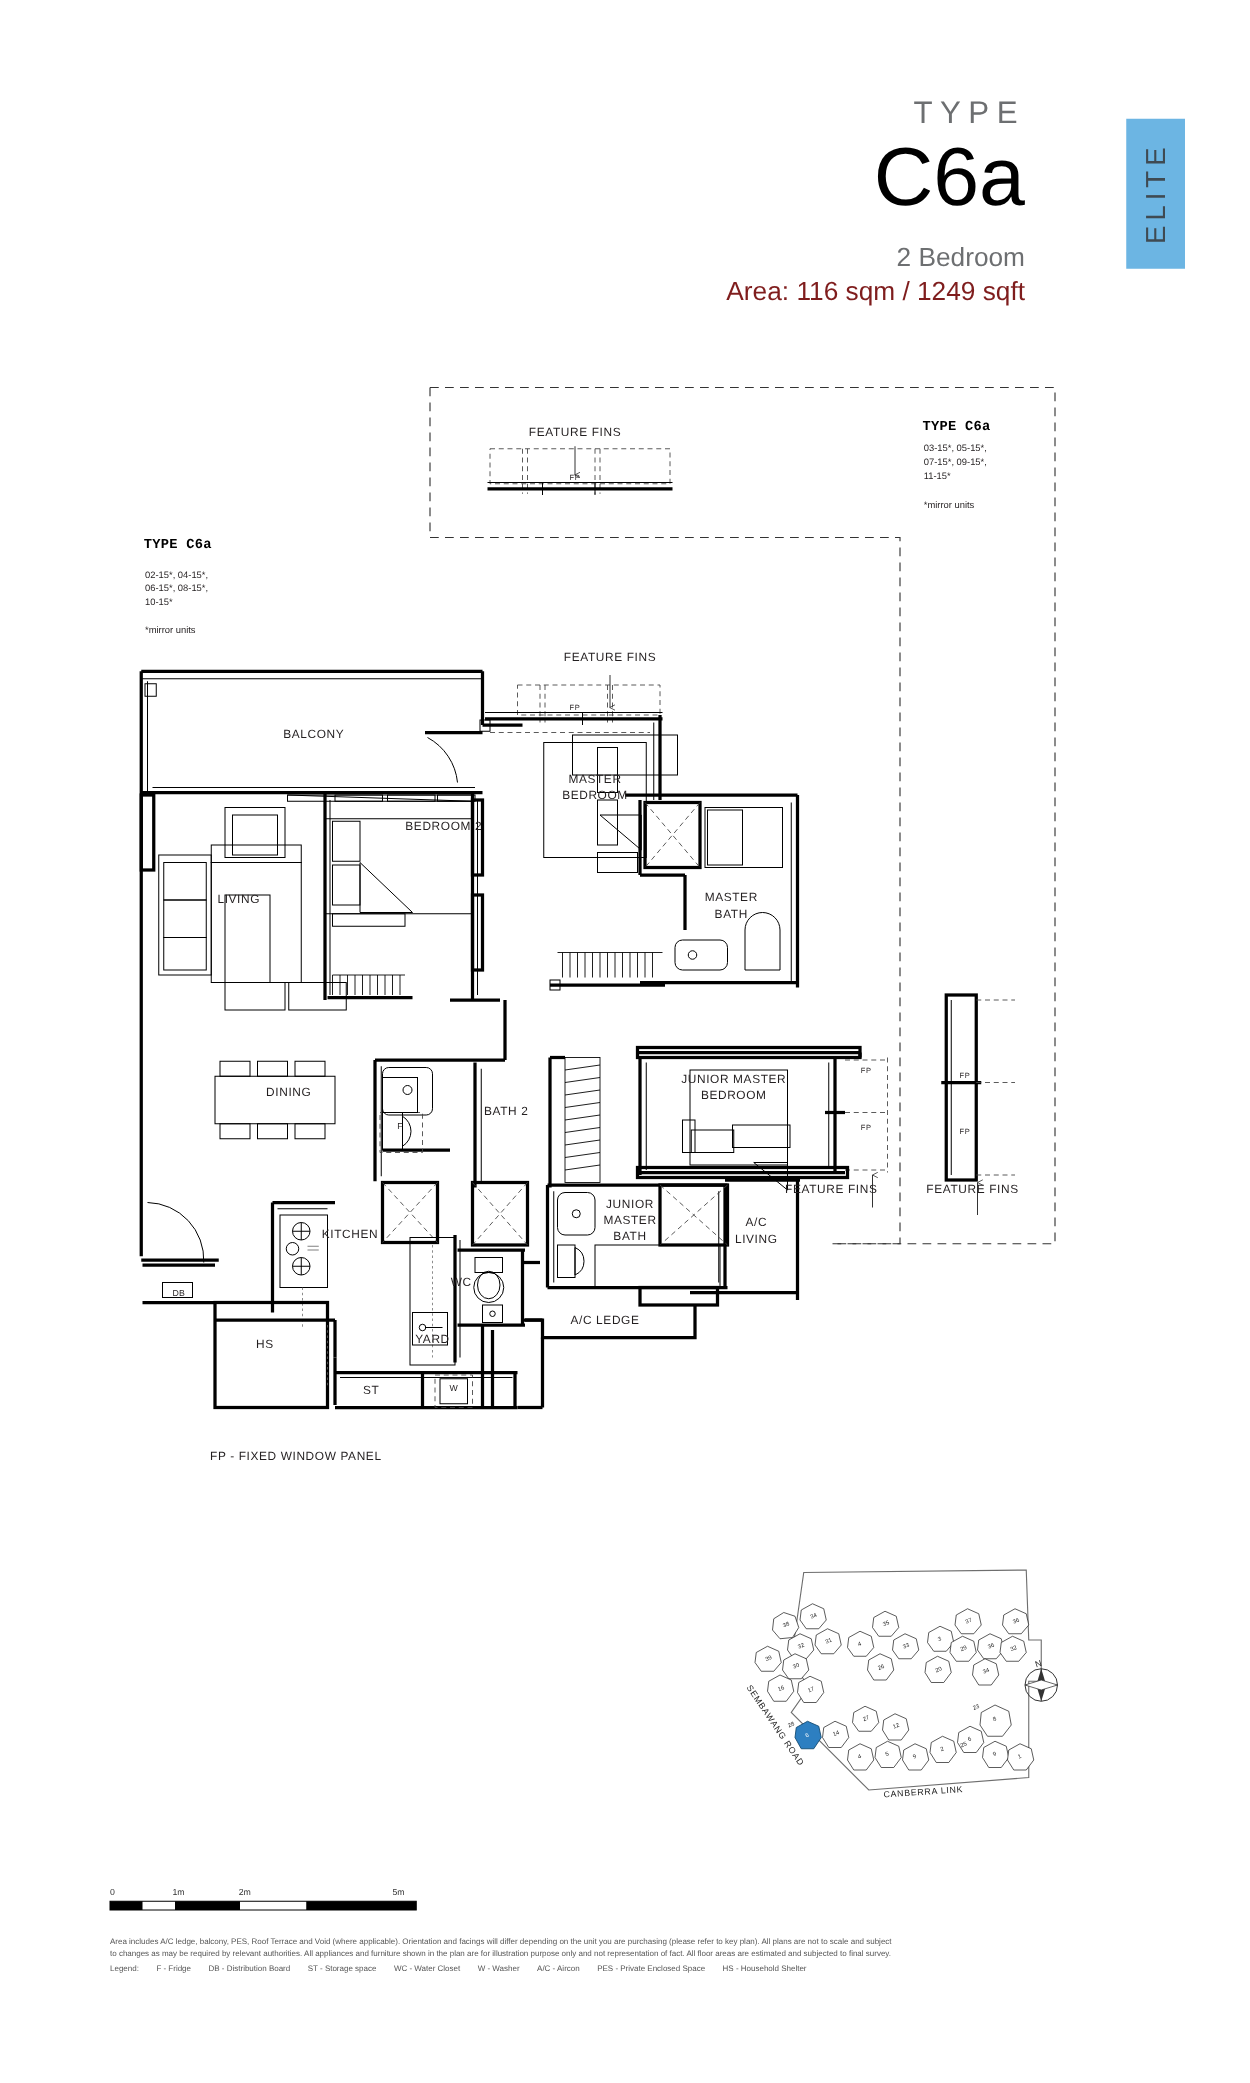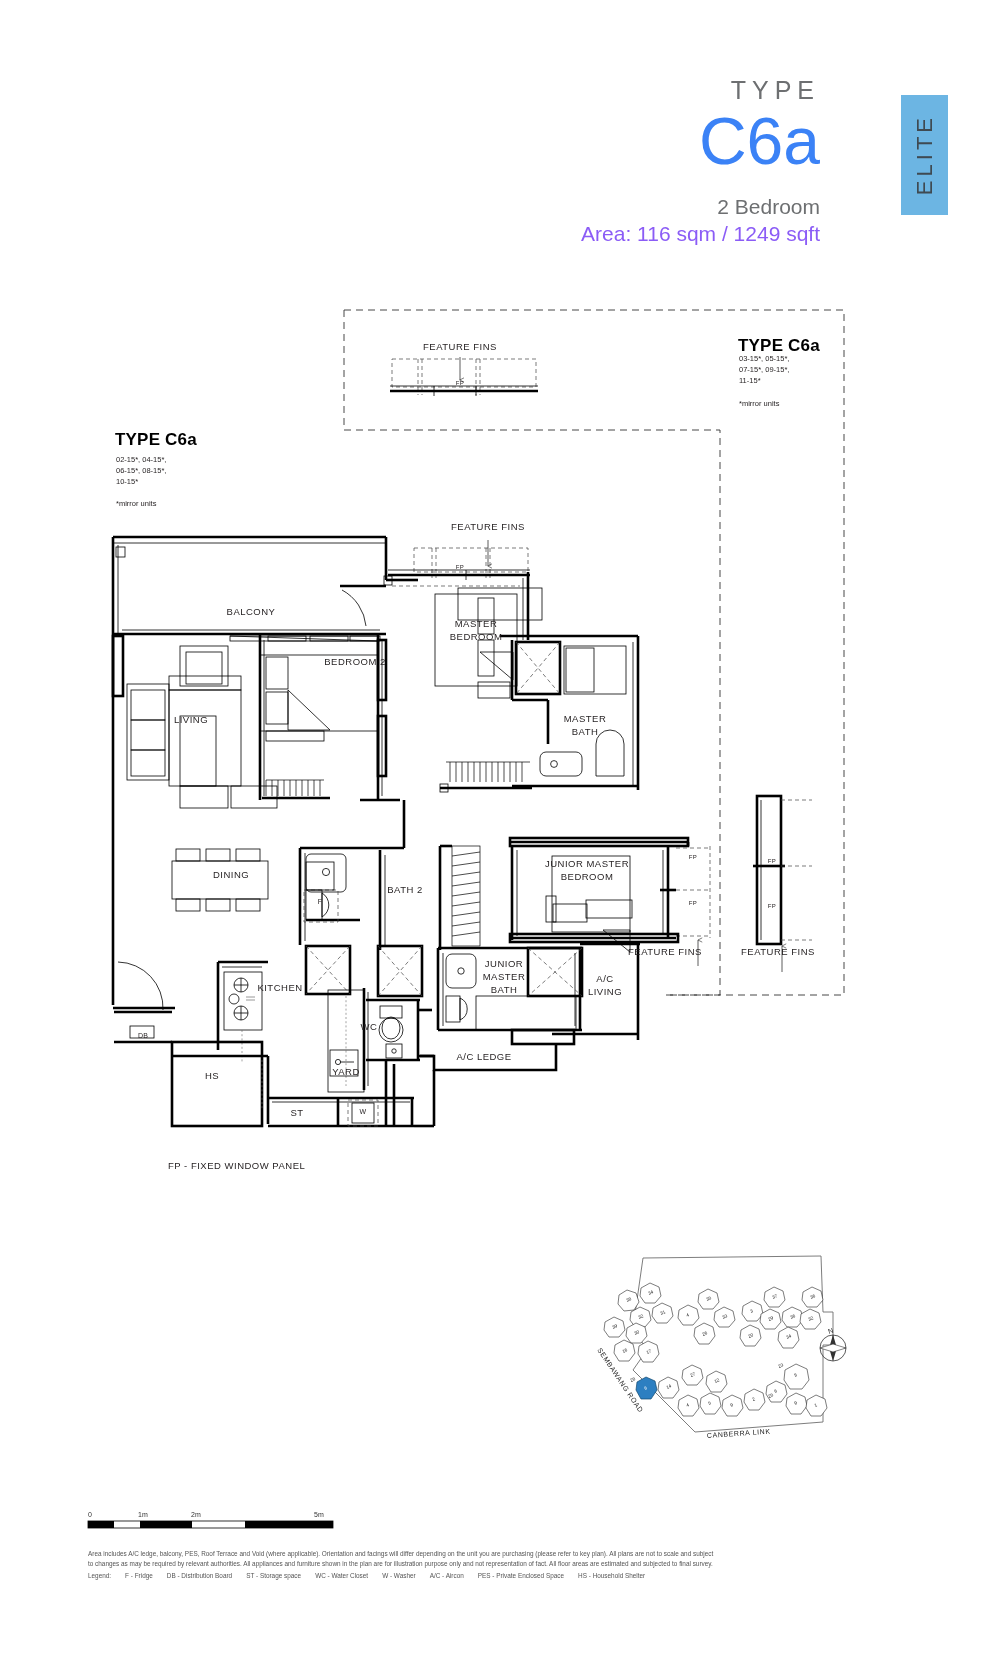--- a/index.html
+++ b/index.html
@@ -24,36 +24,36 @@
   }
   .type-word {
     font-size: 25px;
     letter-spacing: 6px;
     color: #6d6f71;
     font-weight: 300;
     line-height: 1;
   }
   .type-code {
     font-size: 66px;
-    color: #3b82f6;
+    color: #000000;
     font-weight: 300;
     line-height: 1.05;
     letter-spacing: 0px;
     margin-top: 4px;
   }
   .type-beds {
     font-size: 21px;
     color: #6d6f71;
     font-weight: 300;
     margin-top: 18px;
     line-height: 1.25;
   }
   .type-area {
     font-size: 21px;
-    color: #8b5cf6;
+    color: #7f1d1d;
     font-weight: 300;
     line-height: 1.25;
   }
   #elite-tab {
     position: absolute;
     top: 95px; right: 20px;
     width: 47px; height: 120px;
     background: #6cb5e3;
     display: flex;
     align-items: center;
@@ -80,25 +80,26 @@
     color: #231f20;
     letter-spacing: 0.5px;
     white-space: nowrap;
     line-height: 1.25;
   }
   .lbl.c  { transform: translateX(-50%); text-align: center; }
   .lbl.sm { font-size: 7px; letter-spacing: 0.2px; }
   .lbl.tiny { font-size: 6px; }
   .unit-title {
     position: absolute;
-    font-size: 17px;
+    font-size: 11px;
     font-weight: bold;
     color: #000;
     letter-spacing: 0.2px;
     white-space: nowrap;
+    font-family: Liberation Mono, monospace;
   }
   .unit-list {
     position: absolute;
     font-size: 7.5px;
     color: #231f20;
     line-height: 1.45;
     white-space: pre-line;
   }
   .unit-mirror {
     position: absolute;
@@ -519,21 +520,21 @@
 06-15*, 08-15*,
 10-15*</div>
     <div class="unit-mirror" style="left:116px; top:499px;">*mirror units</div>
 
     <div class="lbl c" style="left:460px; top:341px;">FEATURE FINS</div>
     <div class="lbl tiny c" style="left:460px; top:380px;">FP</div>
 
     <div class="lbl c" style="left:488px; top:521px;">FEATURE FINS</div>
     <div class="lbl tiny c" style="left:460px; top:564px;">FP</div>
 
-    <div class="lbl c" style="left:251px; top:582px;margin-top:24px;">BALCONY</div>
+    <div class="lbl c" style="left:251px; top:582px;">BALCONY</div>
     <div class="lbl c" style="left:191px; top:714px;">LIVING</div>
     <div class="lbl c" style="left:319px; top:656px;margin-left:36px;">BEDROOM 2</div>
     <div class="lbl c" style="left:217px; top:869px;padding-left:28px;">DINING</div>
     <div class="lbl c" style="left:280px; top:982px;">KITCHEN</div>
 
     <div class="lbl c" style="left:476px; top:618px; white-space:pre-line; line-height:1.35;">MASTER
 BEDROOM</div>
     <div class="lbl c" style="left:585px; top:713px; white-space:pre-line; line-height:1.35;">MASTER
 BATH</div>
     <div class="lbl c" style="left:587px; top:858px; white-space:pre-line; line-height:1.35;">JUNIOR MASTER

